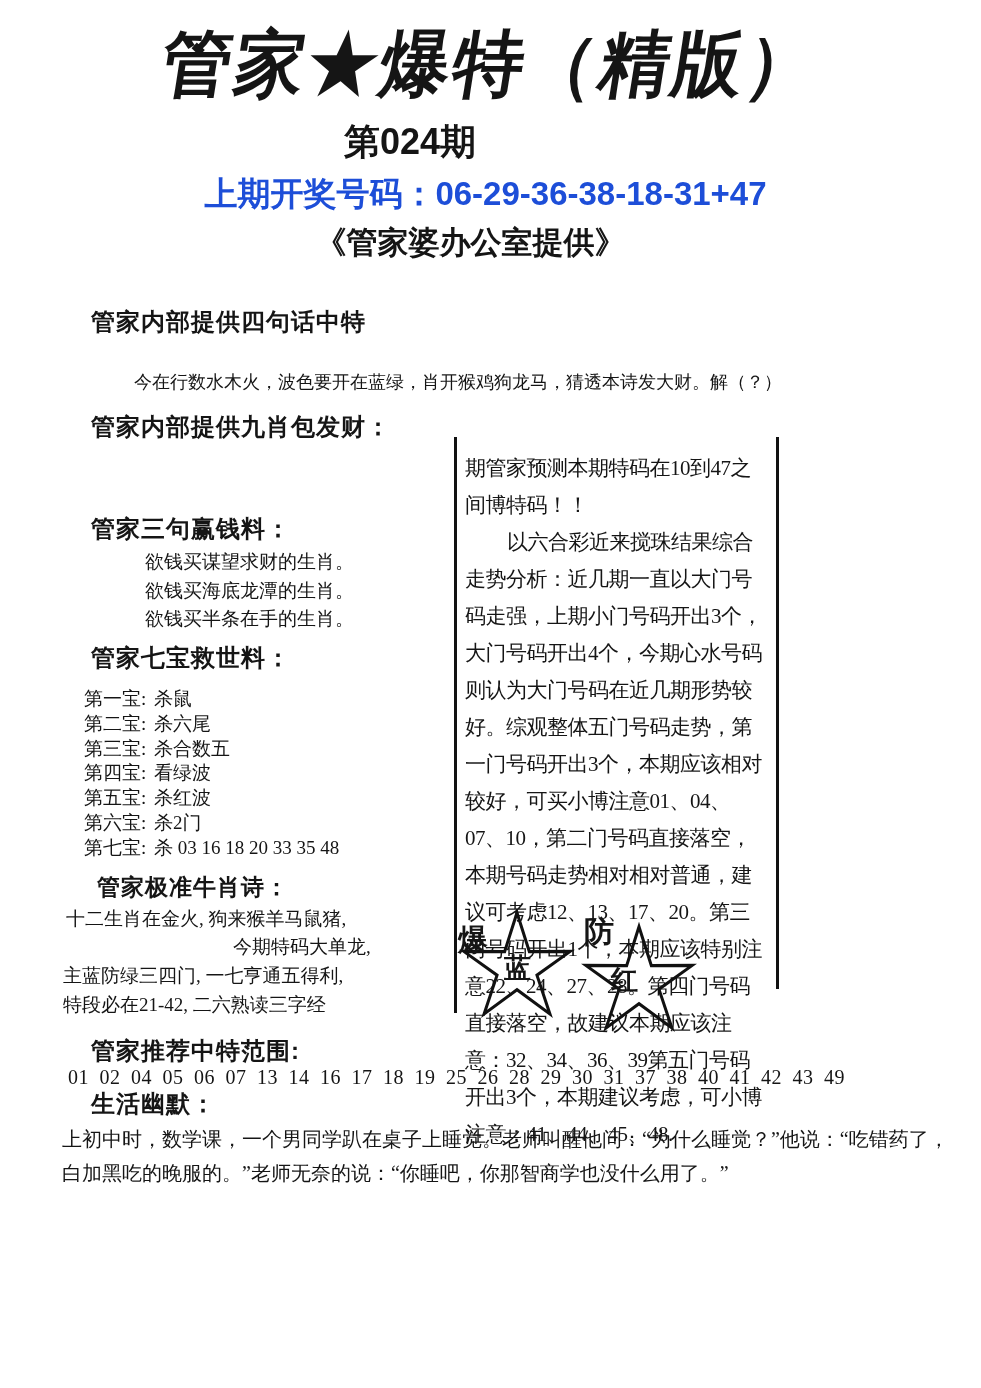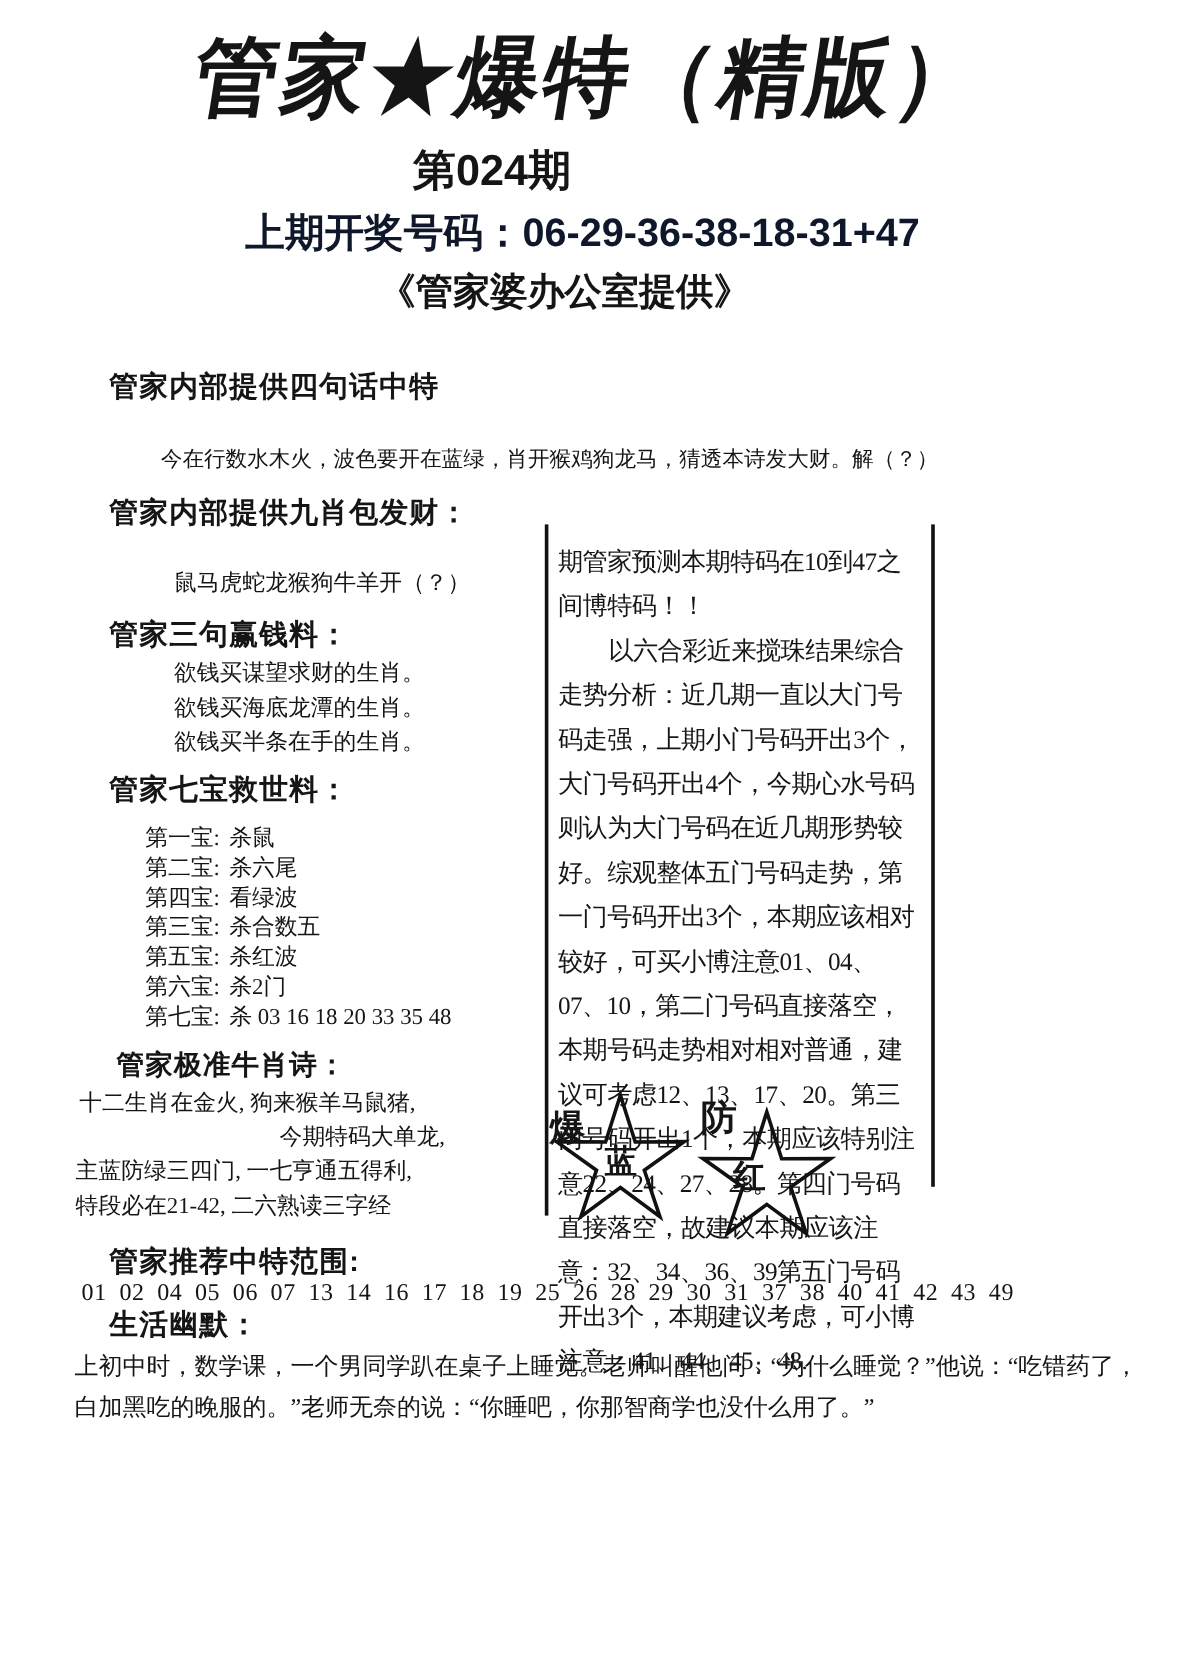--- a/index.html
+++ b/index.html
@@ -51,21 +51,21 @@
   .t{font-size:19px;}
 
   .h-four   {left:68px;  top:306px;}
   .c-four   {left:134px; top:370px; font-size:18px;}
   .h-nine   {left:68px;  top:411px;}
   .c-nine   {left:145px; top:473px;}
   .h-three  {left:68px;  top:513px;}
   .c-three  {left:145px; top:548px; line-height:28.5px; white-space:normal;font-family:Liberation Serif, serif;}
   .h-seven  {left:68px;  top:642px;}
   .c-seven  {left:84px;  top:687px; line-height:24.8px;}
-  .c-seven .tl{display:inline-block;width:70px;margin-left:37px;}
+  .c-seven .tl{display:inline-block;width:70px;}
   .h-oxpoem {left:74px;  top:872px; font-size:23px;}
   .ox1{left:66px;  top:906px;}
   .ox2{left:233px; top:934px;}
   .ox3{left:63px;  top:963px;}
   .ox4{left:63px;  top:992px;}
   .oxline{font-size:19px;}
 
   
   .vline{position:absolute;width:3px;background:#111;}
   .vl-left {left:454px; top:437px; height:576px;}
@@ -103,42 +103,41 @@
     line-height:34px;white-space:normal;
   }
 </style>
 </head>
 <body>
 
 <div id="page">
 
   <div class="abs title">管家★爆特（精版）</div>
   <div class="abs issue">第024期</div>
-  <div class="abs lastdraw" style="color:#0f172a;">上期开奖号码：06-29-36-38-18-31+47</div>
+  <div class="abs lastdraw" style="color:#1d4ed8;">上期开奖号码：06-29-36-38-18-31+47</div>
   <div class="abs provider">《管家婆办公室提供》</div>
 
   <div class="abs h h-four">管家内部提供四句话中特</div>
   <div class="abs t c-four">今在行数水木火，波色要开在蓝绿，肖开猴鸡狗龙马，猜透本诗发大财。解（？）</div>
 
   <div class="abs h h-nine">管家内部提供九肖包发财：</div>
-  <div class="abs t c-nine">鼠马虎蛇龙猴狗牛羊开（？）</div>
 
   <div class="abs h h-three">管家三句赢钱料：</div>
   <div class="abs t c-three">
     <div>欲钱买谋望求财的生肖。</div>
     <div>欲钱买海底龙潭的生肖。</div>
     <div>欲钱买半条在手的生肖。</div>
   </div>
 
   <div class="abs h h-seven">管家七宝救世料：</div>
   <div class="abs t c-seven">
     <div><span class="tl">第一宝:</span><span>杀鼠</span></div>
     <div><span class="tl">第二宝:</span><span>杀六尾</span></div>
+    <div><span class="tl">第三宝:</span><span>杀合数五</span></div>
     <div><span class="tl">第四宝:</span><span>看绿波</span></div>
-    <div><span class="tl">第三宝:</span><span>杀合数五</span></div>
     <div><span class="tl">第五宝:</span><span>杀红波</span></div>
     <div><span class="tl">第六宝:</span><span>杀2门</span></div>
     <div><span class="tl">第七宝:</span><span>杀 03 16 18 20 33 35 48</span></div>
   </div>
 
   <div class="abs h h-oxpoem">管家极准牛肖诗：</div>
   <div class="abs oxline ox1">十二生肖在金火, 狗来猴羊马鼠猪,</div>
   <div class="abs oxline ox2">今期特码大单龙,</div>
   <div class="abs oxline ox3">主蓝防绿三四门, 一七亨通五得利,</div>
   <div class="abs oxline ox4">特段必在21-42, 二六熟读三字经</div>

